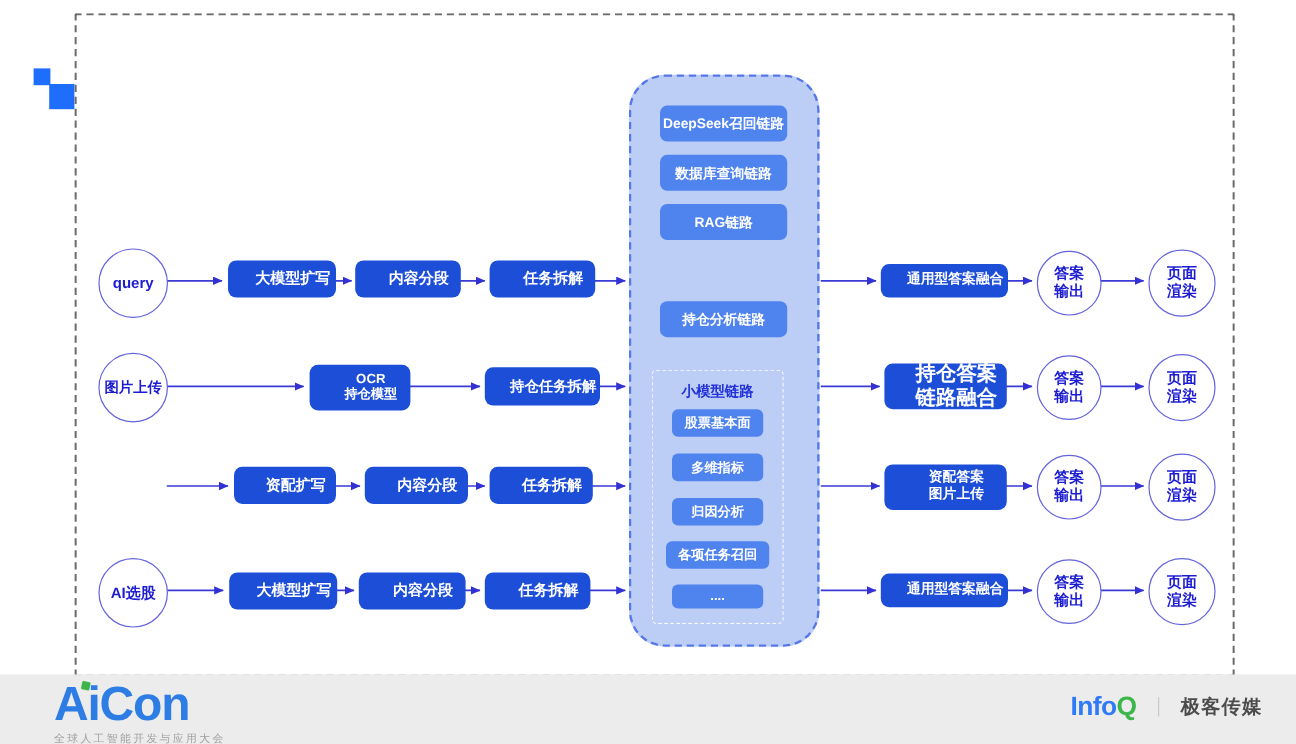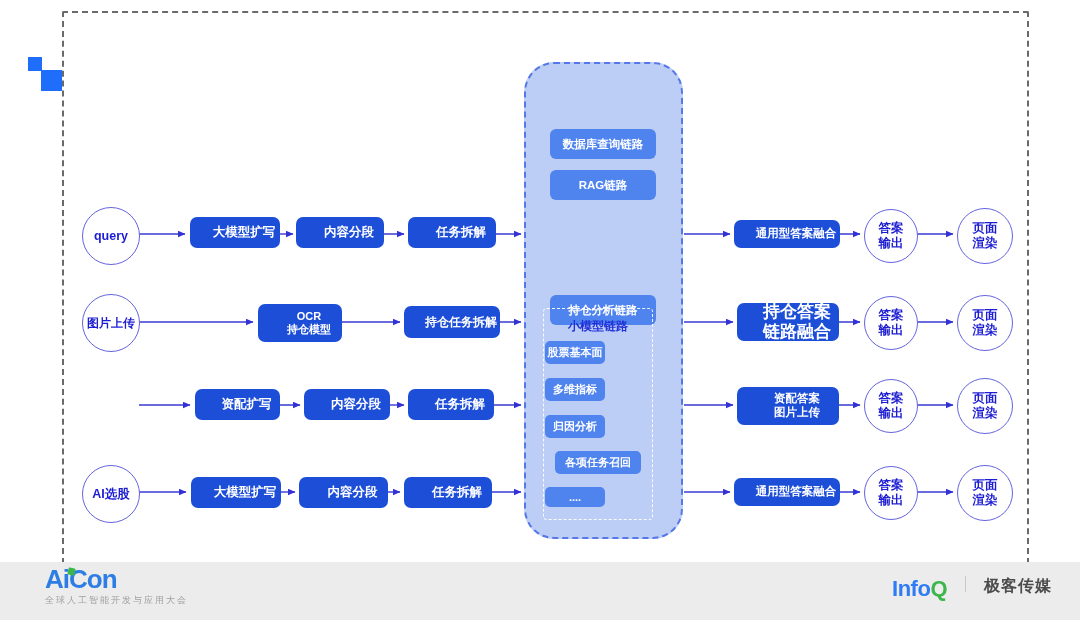--- a/index.html
+++ b/index.html
@@ -40,40 +40,40 @@
   }
   .subpanel{
     position:absolute;left:17px;top:244px;width:110px;height:212px;
     border:1.5px dashed rgba(255,255,255,0.92);border-radius:4px;box-sizing:border-box;
   }
   .sublabel{
     position:absolute;left:0;top:9px;width:100%;text-align:center;
     color:#2130d8;font-weight:700;font-size:12px;
   }
   .sbox{
-    position:absolute;left:1px;width:60px;height:23px;background:#4f83ee;color:#fff;
+    position:absolute;left:16px;width:76px;height:23px;background:#4f83ee;color:#fff;
     font-weight:700;font-size:11px;display:flex;align-items:center;justify-content:center;
     border-radius:5px;text-align:center;
   }
   .sbox.wide{left:11px;width:86px;}
   .footer{
     position:absolute;left:0;top:562px;width:1080px;height:58px;background:#ececec;
   }
   .brand-wrap{position:absolute;left:45px;top:4px;}
   .brand{
-    font-size:26px;font-weight:800;color:#2e7de4;letter-spacing:-1px;line-height:1.05;
+    font-size:40px;font-weight:800;color:#2e7de4;letter-spacing:-1px;line-height:1.05;
     font-family:"Liberation Sans","DejaVu Sans",sans-serif;
   }
   .brand-dot{
     position:absolute;left:23px;top:2px;width:7px;height:7px;background:#3cb64b;
     transform:rotate(12deg);border-radius:1px;
   }
   .tagline{font-size:9px;color:#a0a0a0;letter-spacing:2px;margin-top:1px;}
   .media-wrap{
-    position:absolute;right:28px;top:14px;display:flex;align-items:flex-start;gap:18px;
+    position:absolute;right:28px;top:14px;display:flex;align-items:center;gap:18px;
   }
   .infoq{font-size:22px;font-weight:800;letter-spacing:-0.5px;}
   .infoq .blue{color:#2f7bf5;}
   .infoq .green{color:#3cb64b;}
   .media-div{width:1px;height:16px;background:#c9c9c9;}
   .media-name{font-size:16px;font-weight:600;color:#4c4c4c;letter-spacing:1px;}
 </style>
 </head>
 <body>
 
@@ -159,23 +159,24 @@
   <div class="nbox" style="left:191px;top:477px;width:72px;height:31px;">大模型扩写</div>
   <div class="nbox" style="left:299px;top:477px;width:71px;height:31px;">内容分段</div>
   <div class="nbox" style="left:404px;top:477px;width:70px;height:31px;">任务拆解</div>
   <div class="nbox" style="left:734px;top:478px;width:88px;height:28px;font-size:11.5px;">通用型答案融合</div>
   <div class="circle" style="left:864px;top:466px;width:52px;height:52px;">答案
 输出</div>
   <div class="circle" style="left:957px;top:465px;width:54px;height:54px;">页面
 渲染</div>
 
   <div class="panel">
+    <div class="pbox" style="top:24px;">DeepSeek召回链路</div>
     <div class="pbox" style="top:106px;">RAG链路</div>
     <div class="pbox" style="top:65px;">数据库查询链路</div>
-    <div class="pbox" style="top:187px;margin-top:44px;">持仓分析链路</div>
+    <div class="pbox" style="top:187px;">持仓分析链路</div>
 
     <div class="subpanel">
       <div class="sublabel">小模型链路</div>
       <div class="sbox" style="top:32px;">股票基本面</div>
       <div class="sbox" style="top:69px;">多维指标</div>
       <div class="sbox" style="top:106px;">归因分析</div>
       <div class="sbox wide" style="top:142px;">各项任务召回</div>
       <div class="sbox" style="top:178px;height:20px;">....</div>
     </div>
   </div>

